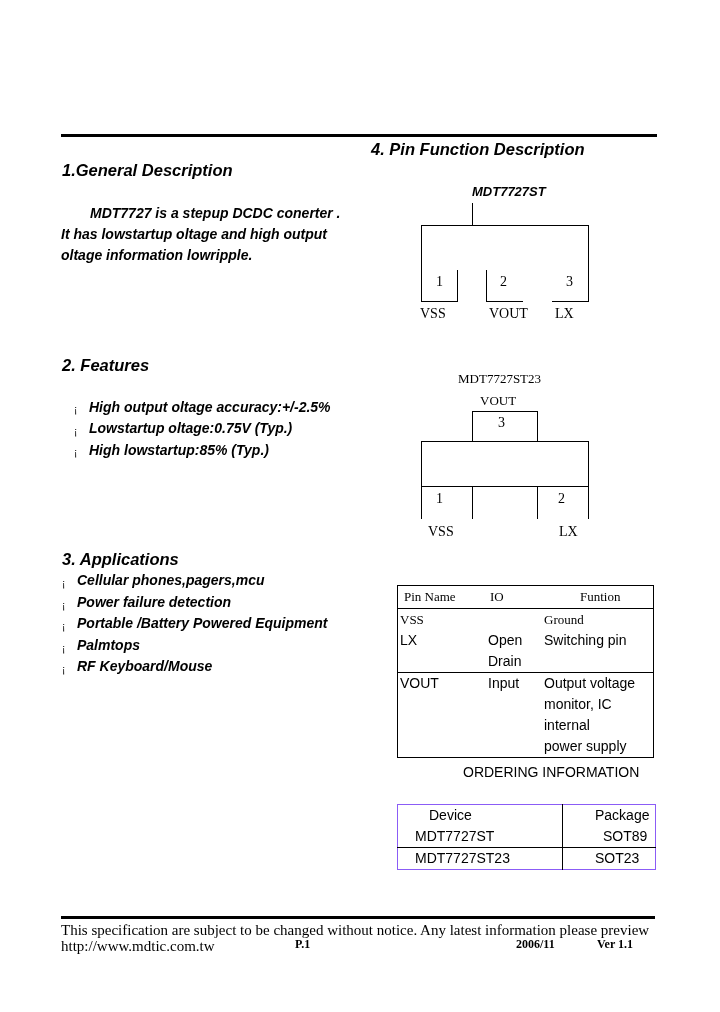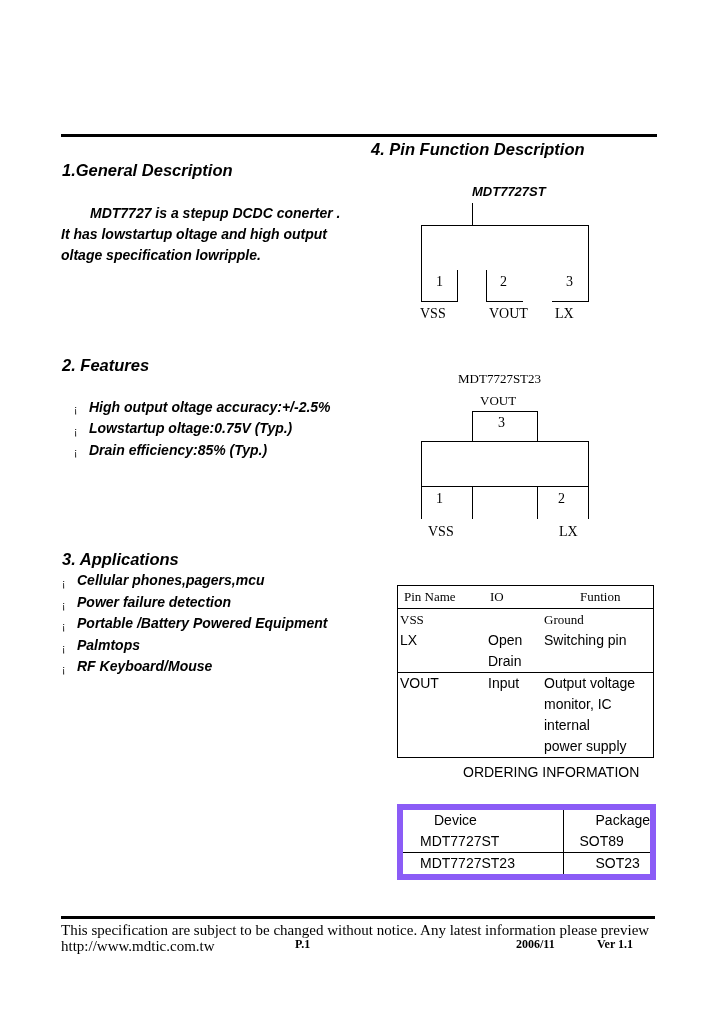--- a/index.html
+++ b/index.html
@@ -23,30 +23,30 @@
     .footer-bold { font-family: "Liberation Serif", serif; font-weight: bold; font-size: 12px; position: absolute; white-space: nowrap; }
   </style>
 </head>
 <body>
 
 <div class="rule" style="left:61px; top:134px; width:596px; height:3px;"></div>
 
 <h2 class="sec" style="left:62px; top:161px;">1.General Description</h2>
 <div class="body-it" style="left:90px; top:205px;">MDT7727 is a stepup DCDC conerter .</div>
 <div class="body-it" style="left:61px; top:226px;">It has lowstartup oltage and high output</div>
-<div class="body-it" style="left:61px; top:247px;">oltage specification lowripple.</div>
+<div class="body-it" style="left:61px; top:247px;">oltage information lowripple.</div>
 
 <h2 class="sec" style="left:62px; top:356px;">2. Features</h2>
 <div>
   <span class="bullet" style="left:74px; top:404px;">¡</span>
   <div class="body-it" style="left:89px; top:399px;">High output oltage accuracy:+/-2.5%</div>
   <span class="bullet" style="left:74px; top:426px;">¡</span>
   <div class="body-it" style="left:89px; top:420px;">Lowstartup oltage:0.75V (Typ.)</div>
   <span class="bullet" style="left:74px; top:447px;">¡</span>
-  <div class="body-it" style="left:89px; top:442px;">Drain efficiency:85% (Typ.)</div>
+  <div class="body-it" style="left:89px; top:442px;">High lowstartup:85% (Typ.)</div>
 </div>
 
 <h2 class="sec" style="left:62px; top:550px;">3. Applications</h2>
 <div>
   <span class="bullet" style="left:62px; top:578px;">¡</span>
   <div class="body-it" style="left:77px; top:572px;">Cellular phones,pagers,mcu</div>
   <span class="bullet" style="left:62px; top:600px;">¡</span>
   <div class="body-it" style="left:77px; top:594px;">Power failure detection</div>
   <span class="bullet" style="left:62px; top:621px;">¡</span>
   <div class="body-it" style="left:77px; top:615px;">Portable /Battery Powered Equipment</div>
@@ -122,29 +122,29 @@
     <td class="sans">
       <div>Output voltage</div>
       <div>monitor, IC internal</div>
       <div>power supply</div>
     </td>
   </tr>
 </tbody>
   </table>
 
 <div class="abs sans" style="left:429px; top:764px; font-size:14px; white-space:nowrap;">ORDERING INFORMATION</div>
-<table class="order-table" style="border:6px solid #8b5cf6;">
+<table class="order-table" style="border:1px solid #8b5cf6;">
   <tbody>
       <tr>
     <td style="width:133px; padding-left:31px; border-right:1px solid #000;">Device</td>
     <td style="padding-left:32px;">Package</td>
   </tr>
   <tr style="border-bottom:1px solid #000;">
     <td style="padding-left:17px; border-right:1px solid #000;">MDT7727ST</td>
-    <td style="padding-left:16px;">SOT89</td>
+    <td style="padding-left:40px;">SOT89</td>
   </tr>
   <tr>
     <td style="padding-left:17px; border-right:1px solid #000;">MDT7727ST23</td>
     <td style="padding-left:32px;">SOT23</td>
   </tr>
 </tbody>
   </table>
 
 <div class="rule" style="left:61px; top:916px; width:594px; height:3px;"></div>
 <div class="footer-text" style="left:61px; top:922px;">This specification are subject to be changed without notice. Any latest information please preview</div>

